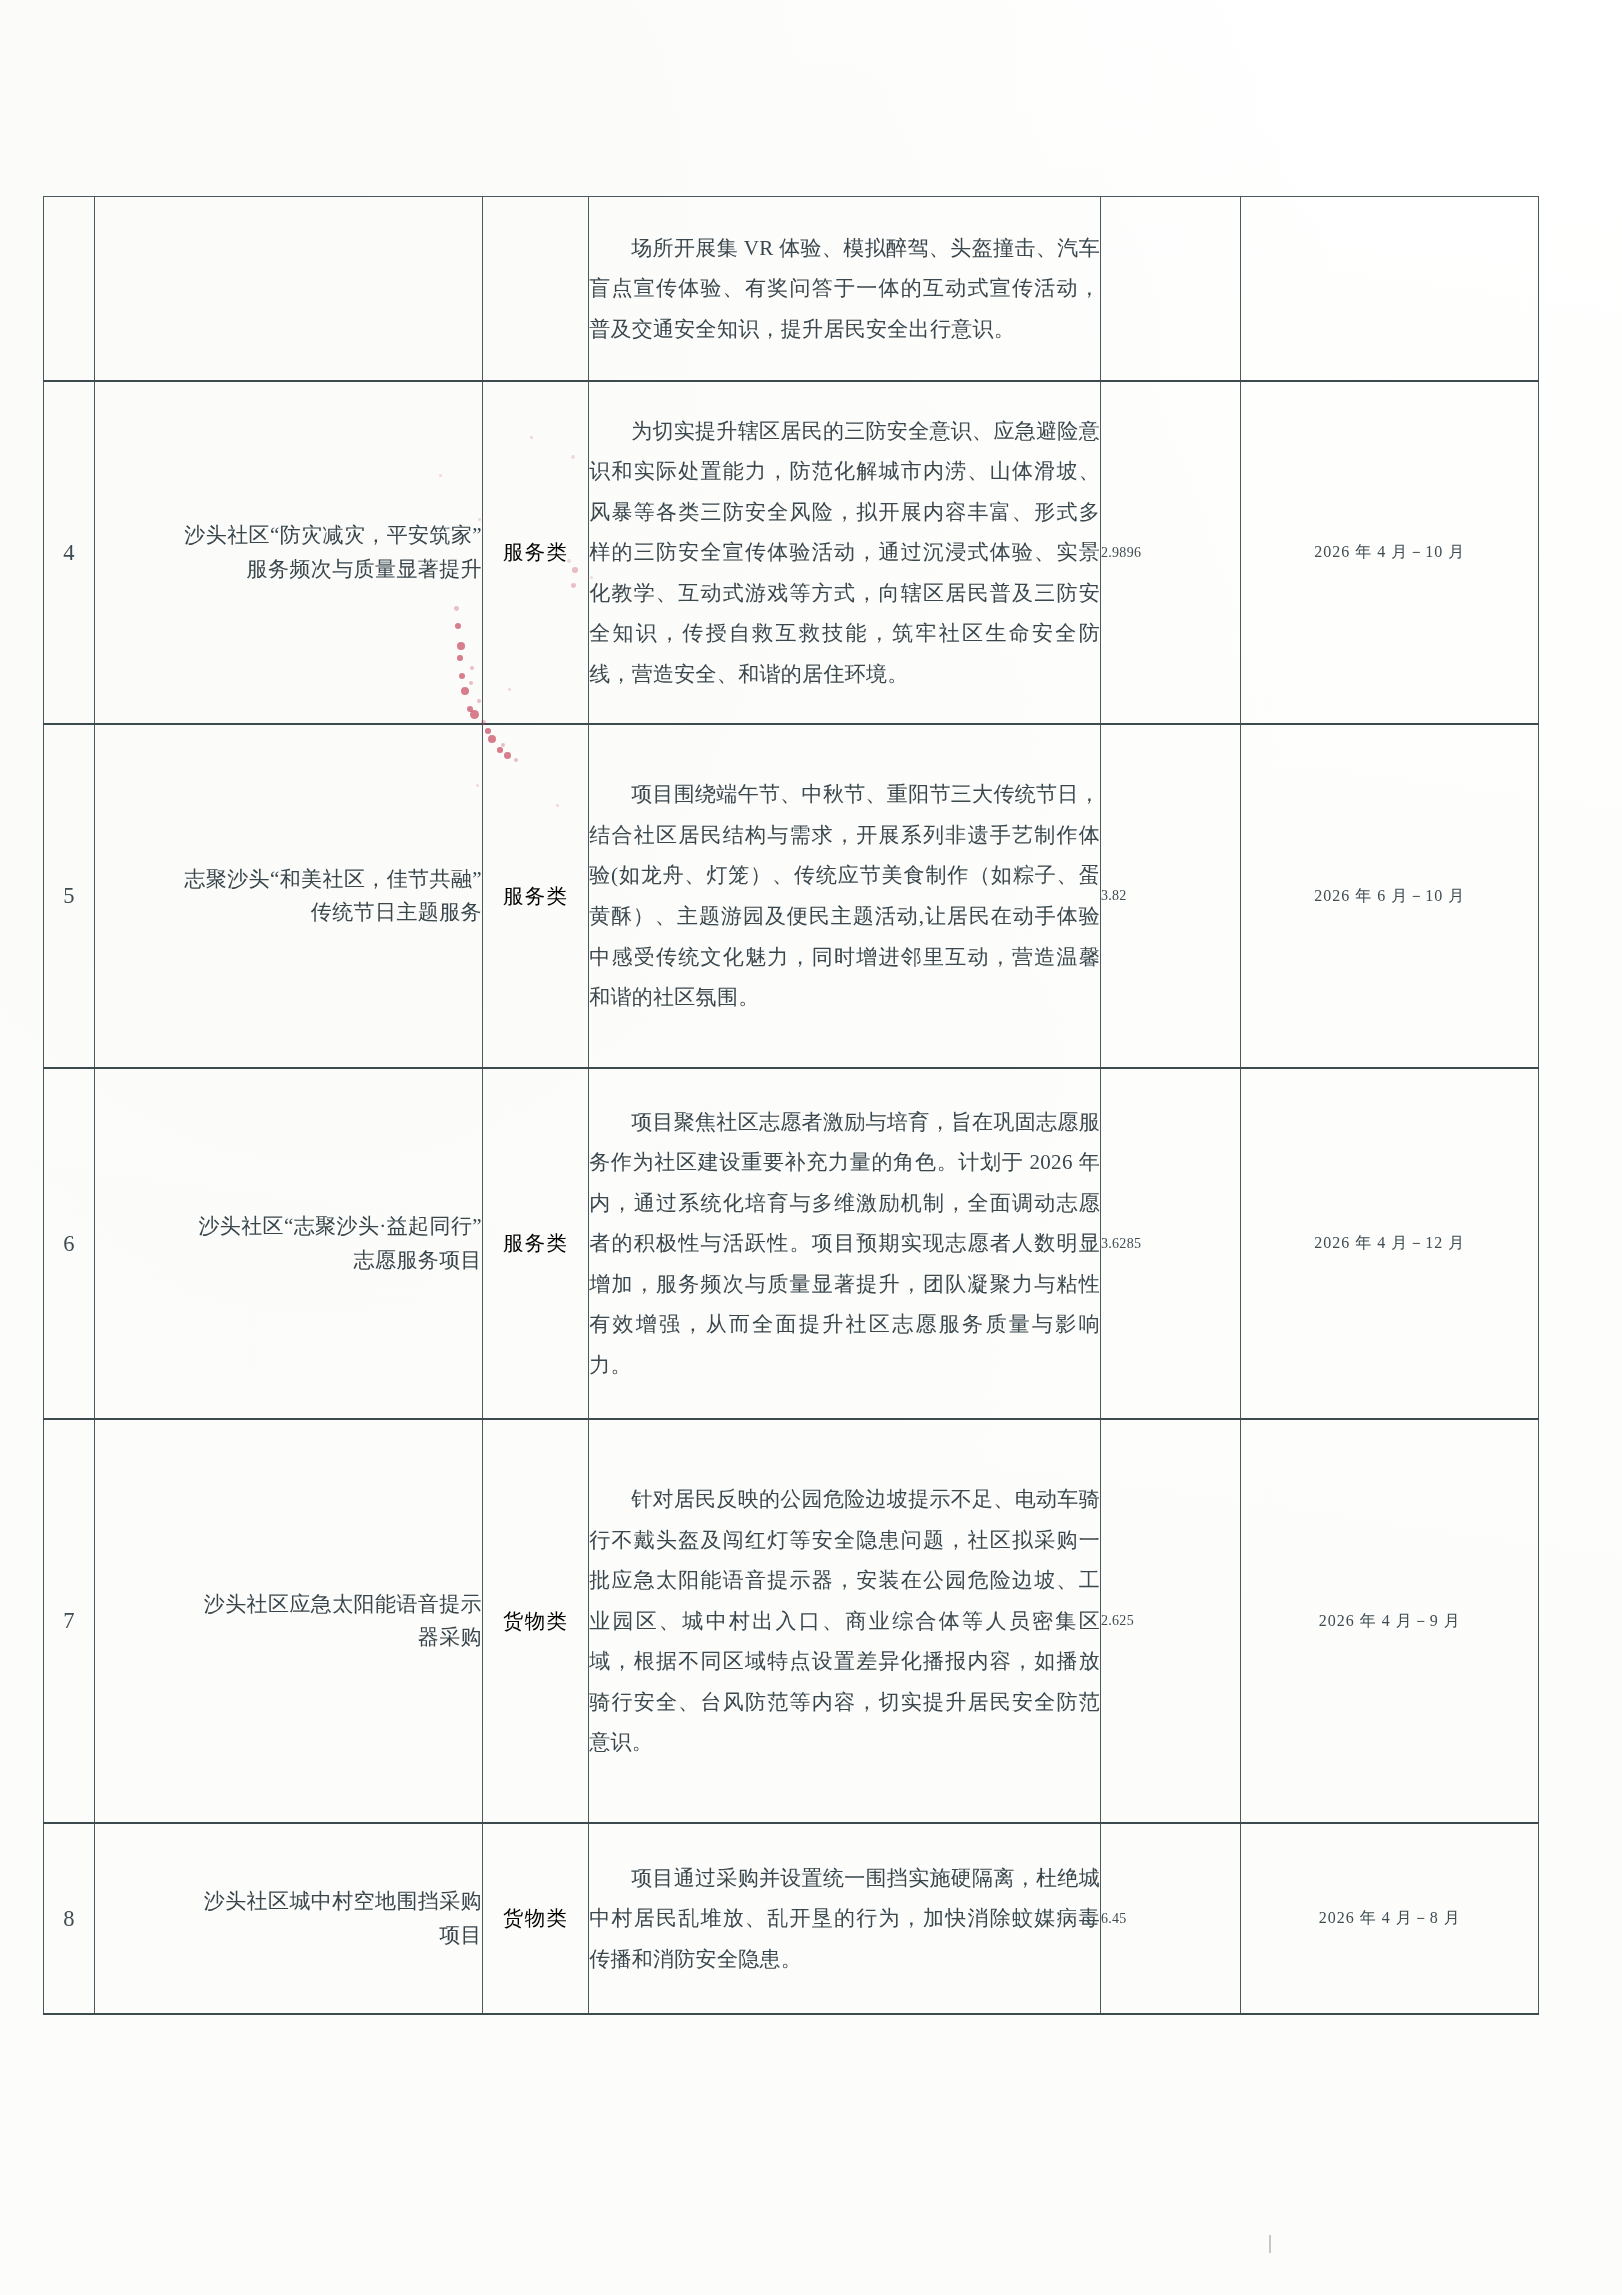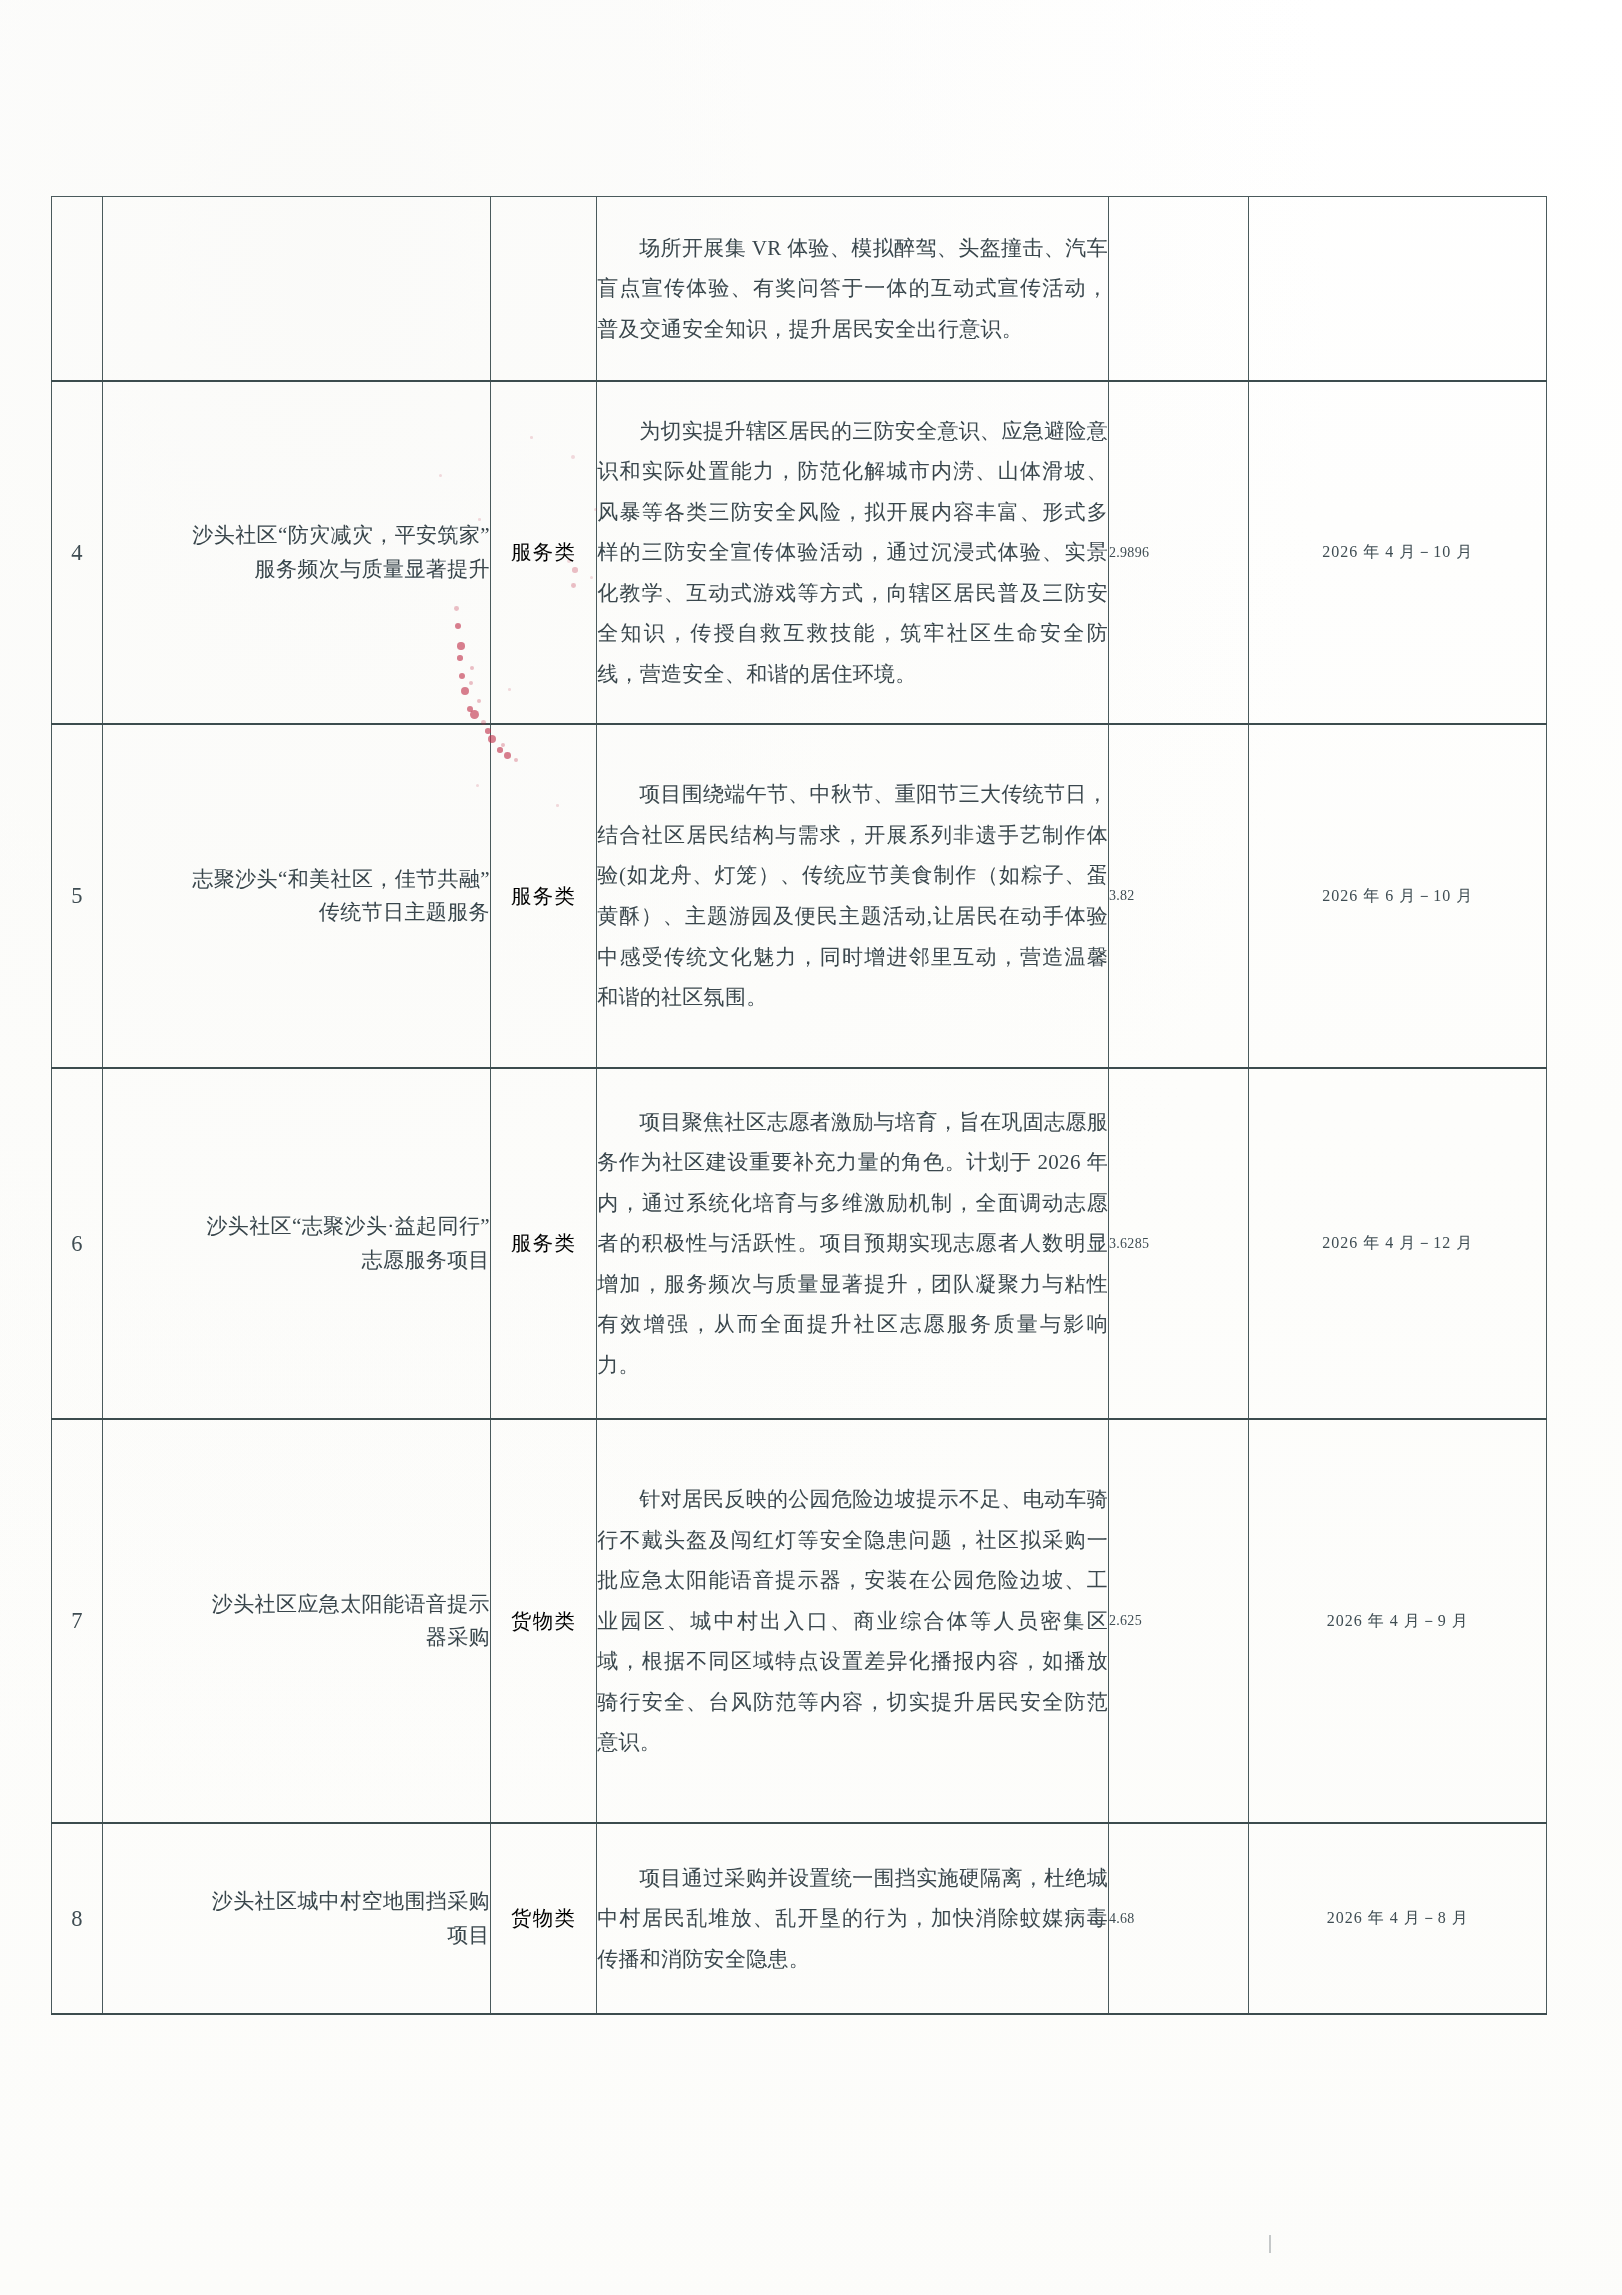--- a/index.html
+++ b/index.html
@@ -22,21 +22,21 @@
   .paper-tint {
     position: absolute;
     inset: 0;
     background:
       radial-gradient(ellipse at 20% 12%, rgba(250,250,248,0.9) 0%, rgba(253,253,251,0) 55%),
       linear-gradient(188deg, #ffffff 0%, #fdfdfb 45%, #fcfcfa 100%);
     pointer-events: none;
   }
   .table-wrap {
     position: absolute;
-    left: 51px;
+    left: 43px;
     top: 196px;
     width: 1388px;
   }
   table.doc-table {
     border-collapse: collapse;
     width: 1496px;
     table-layout: fixed;
   }
   table.doc-table td {
     border: 1.1px solid #4a5a5c;
@@ -205,21 +205,21 @@
         </tr>
 
         <tr class="rowline">
           <td class="cell-idx" style="height:189px;">8</td>
           <td class="cell-name">
             <span class="nm-line">沙头社区城中村空地围挡采购</span>
             <span class="nm-line">项目</span>
           </td>
           <td class="cell-type">货物类</td>
           <td class="cell-desc">项目通过采购并设置统一围挡实施硬隔离，杜绝城中村居民乱堆放、乱开垦的行为，加快消除蚊媒病毒传播和消防安全隐患。</td>
-          <td class="cell-amt">4.68</td>
+          <td class="cell-amt">6.45</td>
           <td class="cell-date">2026 年 4 月－8 月</td>
         </tr>
 
       </tbody>
     </table>
   </div>
 
   <div>
     <div class="ink-speck faint" style="left:439px;top:474px;width:3.4px;height:3.4px;"></div>
     <div class="ink-speck faint" style="left:571px;top:455px;width:4.1px;height:4.1px;"></div>

